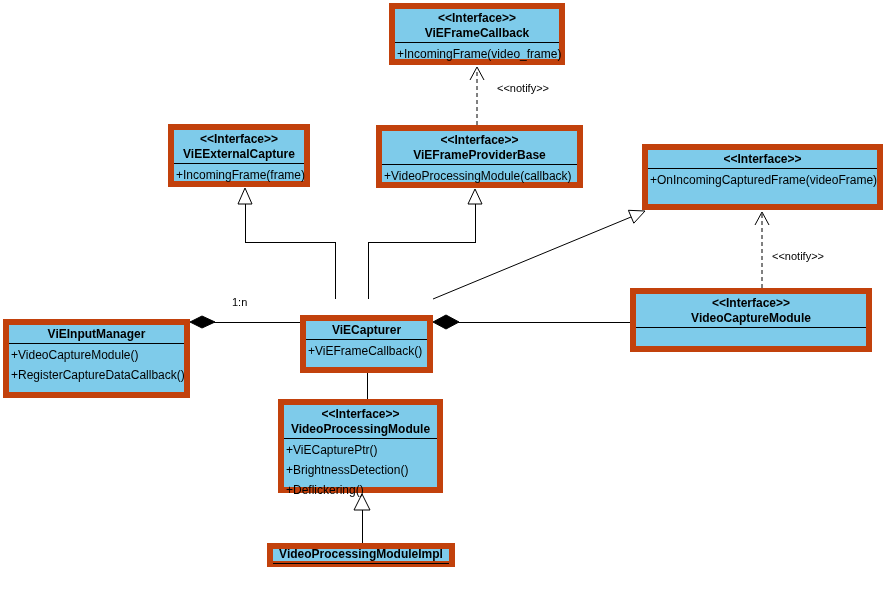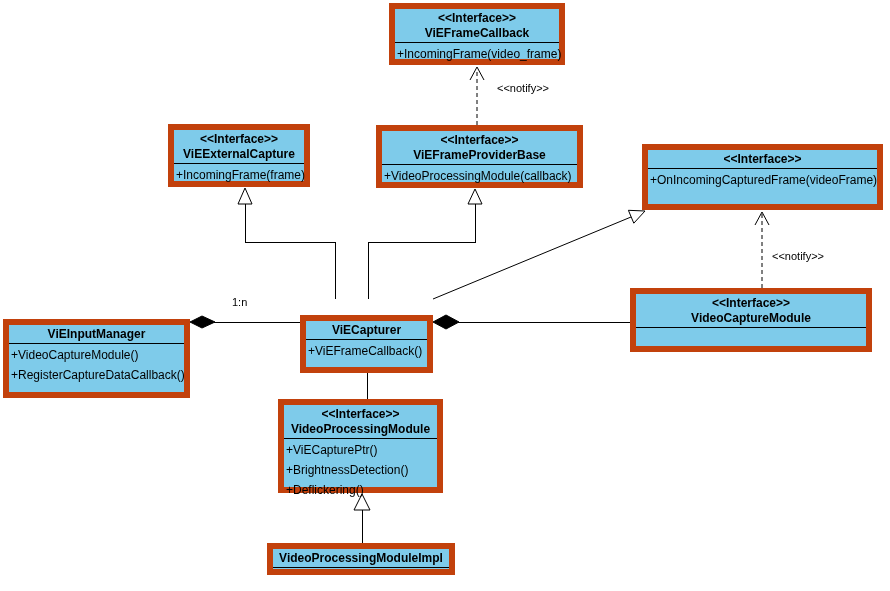--- a/index.html
+++ b/index.html
@@ -38,21 +38,21 @@
 
   
   #c0 { left:389px; top:3px;   width:176px; height:62px; }
   #c1 { left:168px; top:124px; width:142px; height:63px; }
   #c2 { left:376px; top:125px; width:207px; height:63px; }
   #c3 { left:642px; top:144px; width:241px; height:66px; }
   #c4 { left:3px;   top:278px; width:187px; height:79px;margin-top:41px; }
   #c5 { left:300px; top:315px; width:133px; height:58px; }
   #c6 { left:630px; top:288px; width:242px; height:64px; }
   #c7 { left:278px; top:399px; width:165px; height:94px; }
-  #c8 { left:267px; top:543px; width:188px; height:32px; }
+  #c8 { left:267px; top:543px; width:188px; height:24px;justify-content:center; }
 
   .edge-label {
     position:absolute; z-index:3;
     font-size:11px; color:#000; white-space:nowrap;
   }
   #lbl-notify-frame   { left:497px; top:82px;  }
   #lbl-notify-capture { left:772px; top:250px; }
   #lbl-1n             { left:232px; top:296px; }
 </style>
 </head>

